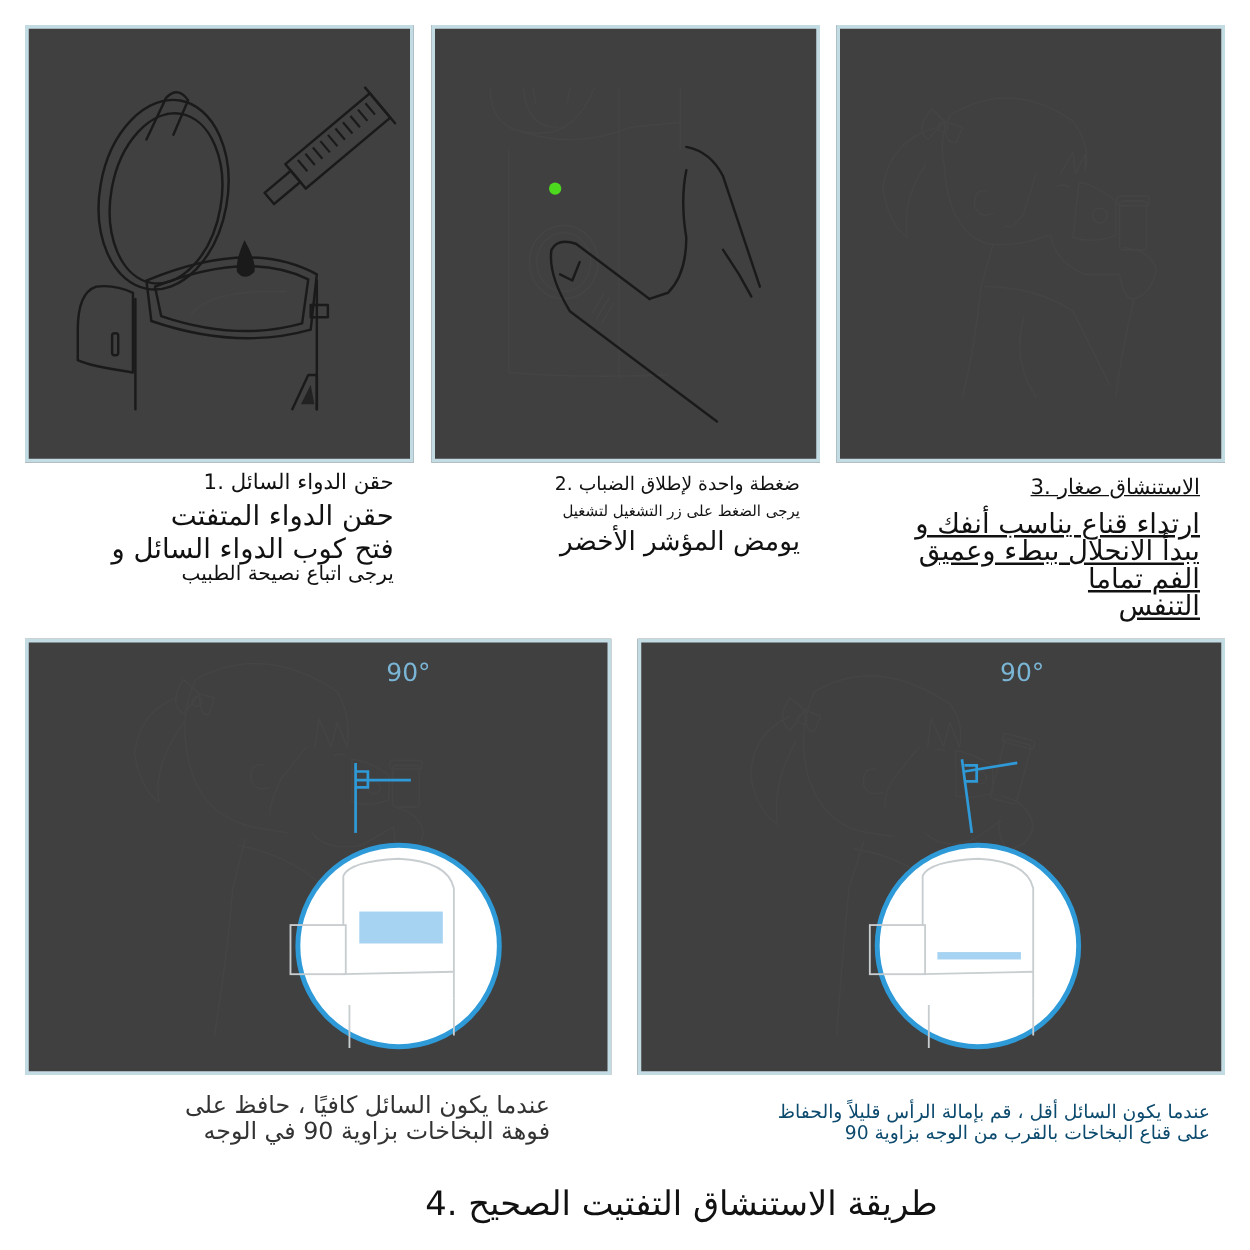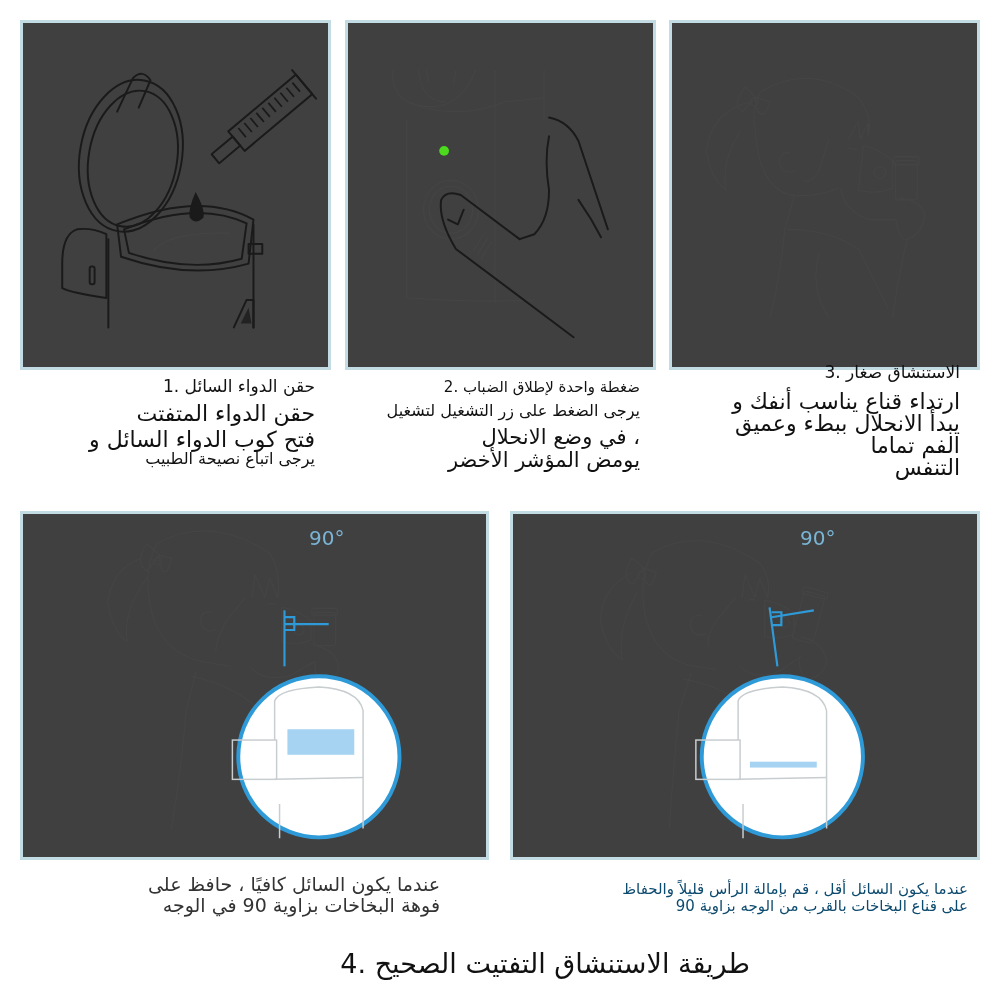--- a/index.html
+++ b/index.html
@@ -85,22 +85,21 @@
 
     <path class="lnb" d="M95 180 Q100 170 115 175 L175 220 M95 180 Q92 200 110 230 L230 320"></path>
     <path class="lnb" d="M102 200 L112 205 L118 190"></path>
     <path class="lnt" d="M128 232 L138 215 M132 236 L142 219 M136 240 L146 223"></path>
     <path class="lnb" d="M205 96 Q225 100 235 120 L265 210 M205 115 Q200 140 205 170 Q205 200 190 215 L175 220"></path>
     <path class="lnb" d="M235 180 L248 200 L258 218"></path>
   </svg>
 </div>
 <div class="cap" style="left:355px;top:380px;width:285px;">
   <div style="font-size:15px;margin-bottom:8px;">ضغطة واحدة لإطلاق الضباب .2</div>
-  <div style="font-size:16px;margin-bottom:8px;">يرجى الضغط على زر التشغيل لتشغيل</div>
-  <div style="font-size:21px;margin-bottom:2px;">، في وضع الانحلال</div>
+  <div style="font-size:12px;margin-bottom:8px;">يرجى الضغط على زر التشغيل لتشغيل</div>
   <div style="font-size:21px;">يومض المؤشر الأخضر</div>
 </div>
 
 <div class="panel" style="left:669px;top:20px;width:311px;height:350px;">
   <svg viewBox="0 0 311 350">
     <g class="lnt">
       <path d="M90 70 Q140 40 190 75 Q205 95 200 115 L200 102 L192 118 L190 100 L180 118"></path>
       <path d="M90 70 Q80 90 85 110"></path>
       <path d="M85 110 Q88 165 120 175 Q145 178 170 168"></path>
       <path d="M160 118 L150 150 Q140 165 135 160"></path>
@@ -123,21 +122,21 @@
       <path d="M232 178 Q252 180 258 195 Q255 215 240 220 Q232 222 228 200"></path>
       <path d="M172 168 Q175 190 200 200 L228 200"></path>
 
       <path d="M125 175 L115 210 Q110 260 100 300"></path>
       <path d="M118 210 Q160 210 190 230 L220 290"></path>
       <path d="M150 235 Q140 270 160 300"></path>
       <path d="M240 220 Q230 260 225 300"></path>
     </g>
   </svg>
 </div>
-<div class="cap" style="left:680px;top:364px;width:280px;">
+<div class="cap" style="left:680px;top:382px;width:280px;text-decoration:underline;">
   <div style="font-size:17px;margin-bottom:10px;">الاستنشاق صغار .3</div>
   <div style="font-size:22px;">ارتداء قناع يناسب أنفك و</div>
   <div style="font-size:22px;">يبدأ الانحلال ببطء وعميق</div>
   <div style="font-size:22px;">الفم تماما</div>
   <div style="font-size:22px;">التنفس</div>
 </div>
 
 <div class="panel" style="left:20px;top:511px;width:469px;height:349px;">
   <svg viewBox="0 0 469 349">
     <g class="lnt">

